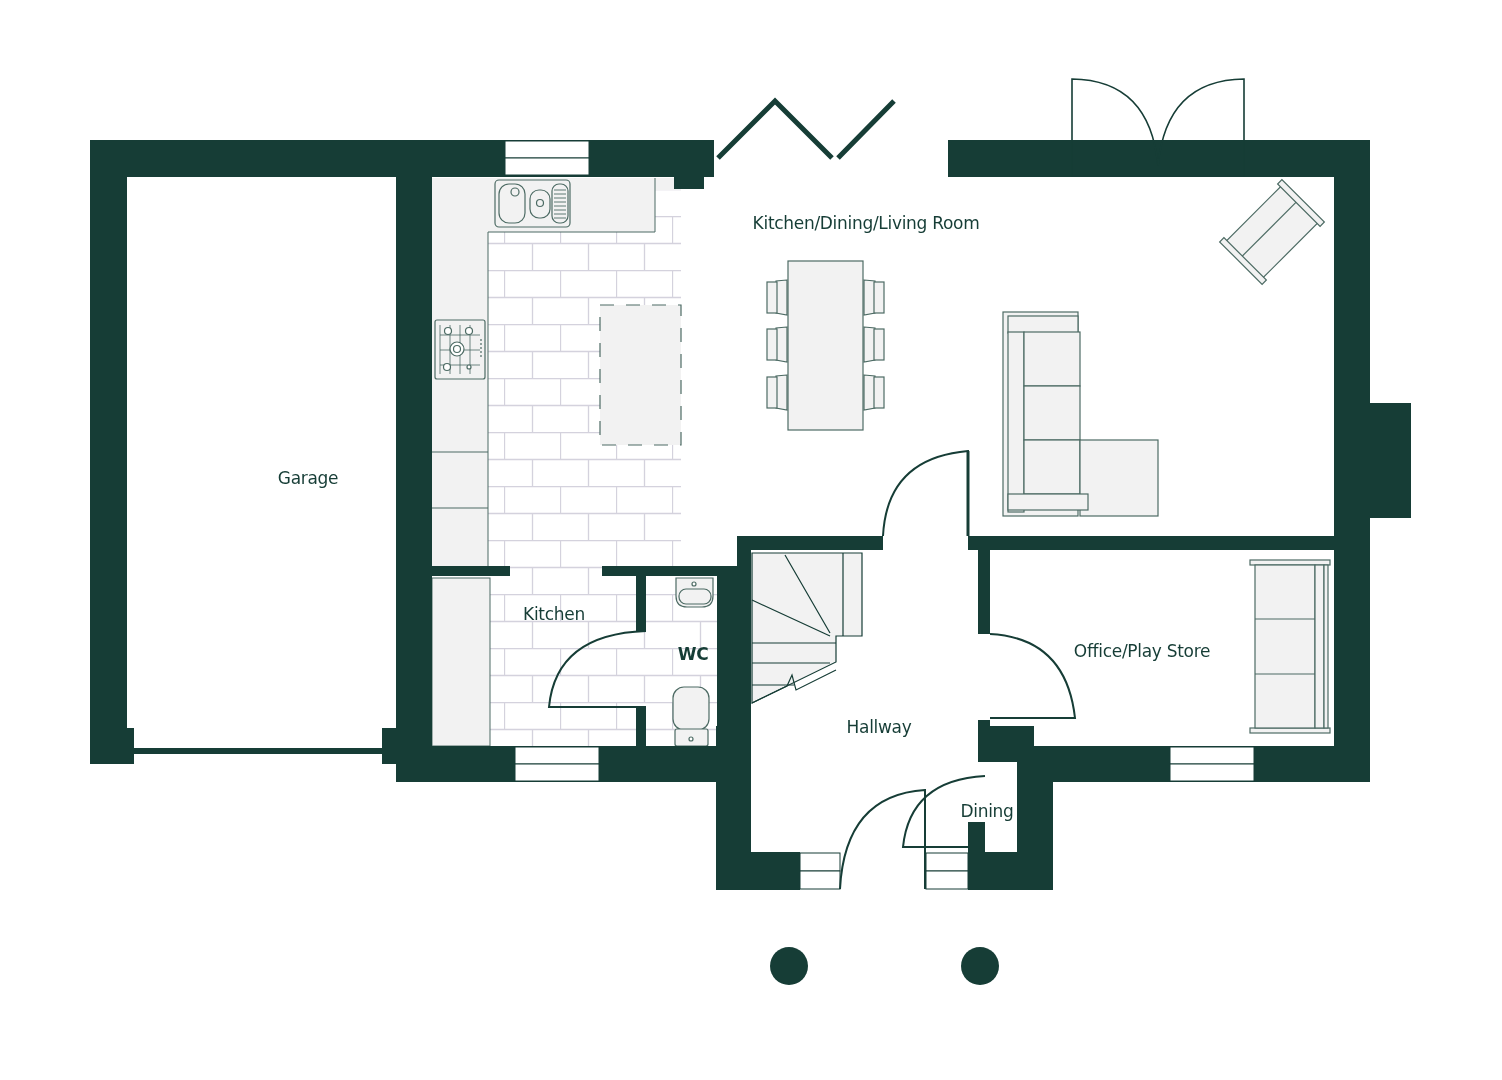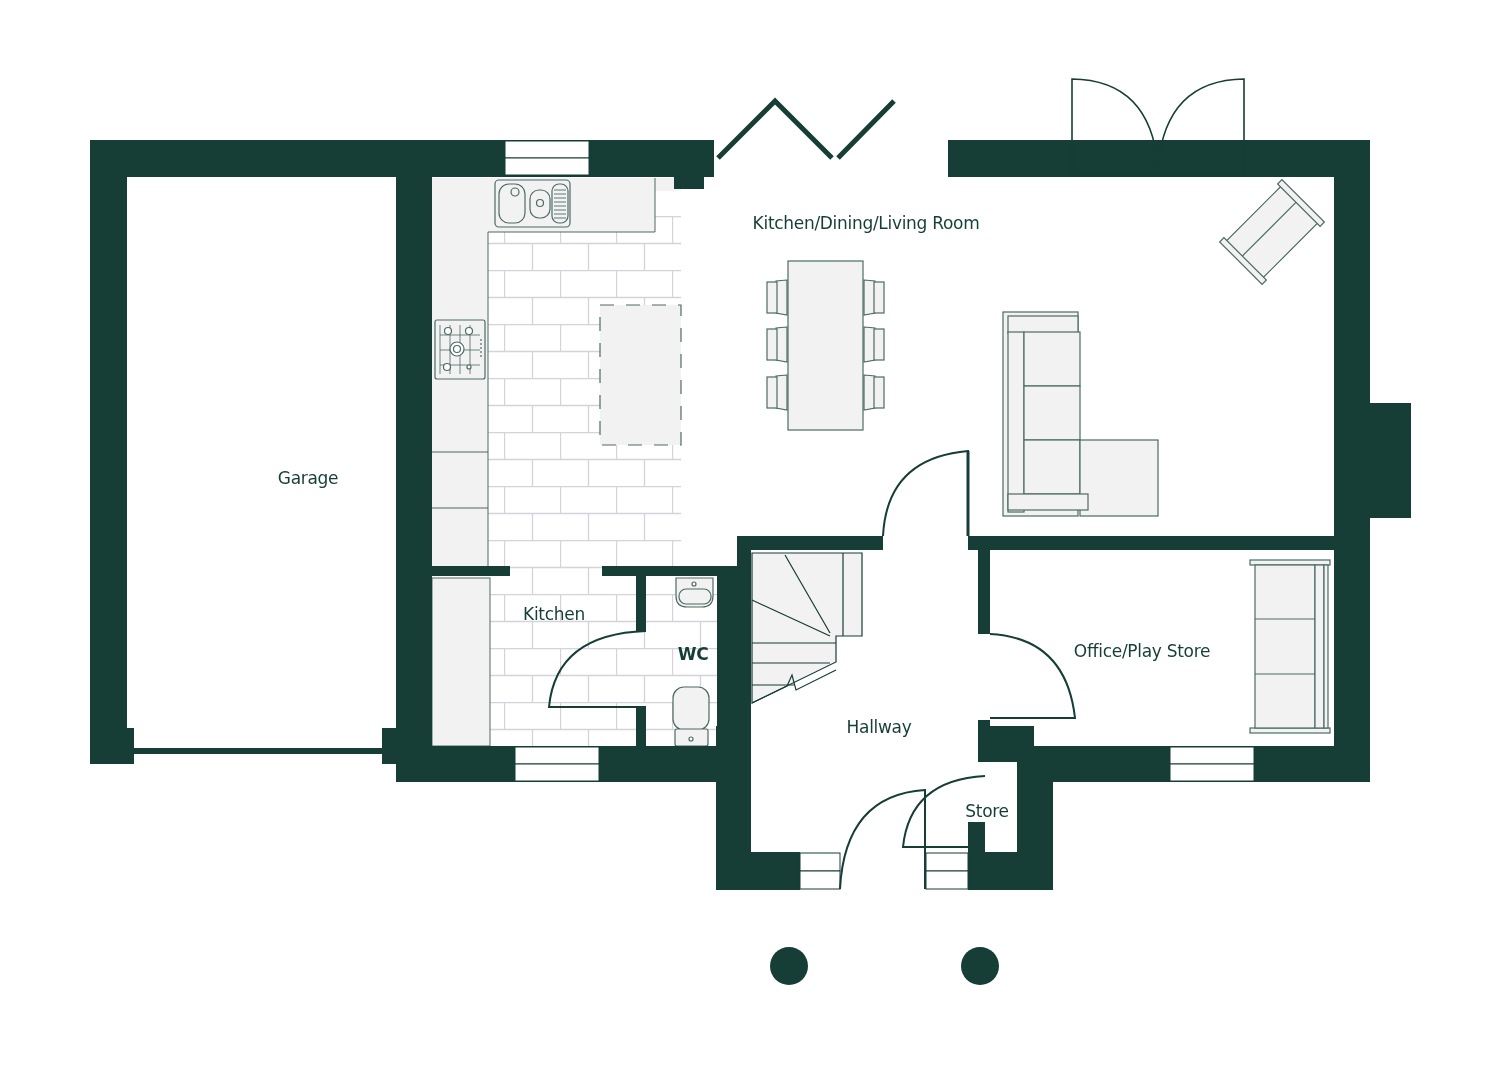--- a/index.html
+++ b/index.html
@@ -207,13 +207,13 @@
     <circle cx="980" cy="966" r="19"></circle>
   </g>
 </svg>
 
 <div class="label" style="left:260px; top:478px;margin-left:48px;">Garage</div>
 <div class="label" style="left:866px; top:223px;">Kitchen/Dining/Living Room</div>
 <div class="label" style="left:554px; top:614px;">Kitchen</div>
 <div class="label" style="left:693px; top:654px;font-weight:bold;">WC</div>
 <div class="label" style="left:861px; top:727px;margin-left:18px;">Hallway</div>
 <div class="label" style="left:1142px; top:651px;">Office/Play Store</div>
-<div class="label" style="left:987px; top:811px;">Store</div>
+<div class="label" style="left:987px; top:811px;">Dining</div>
 
 </body></html>

